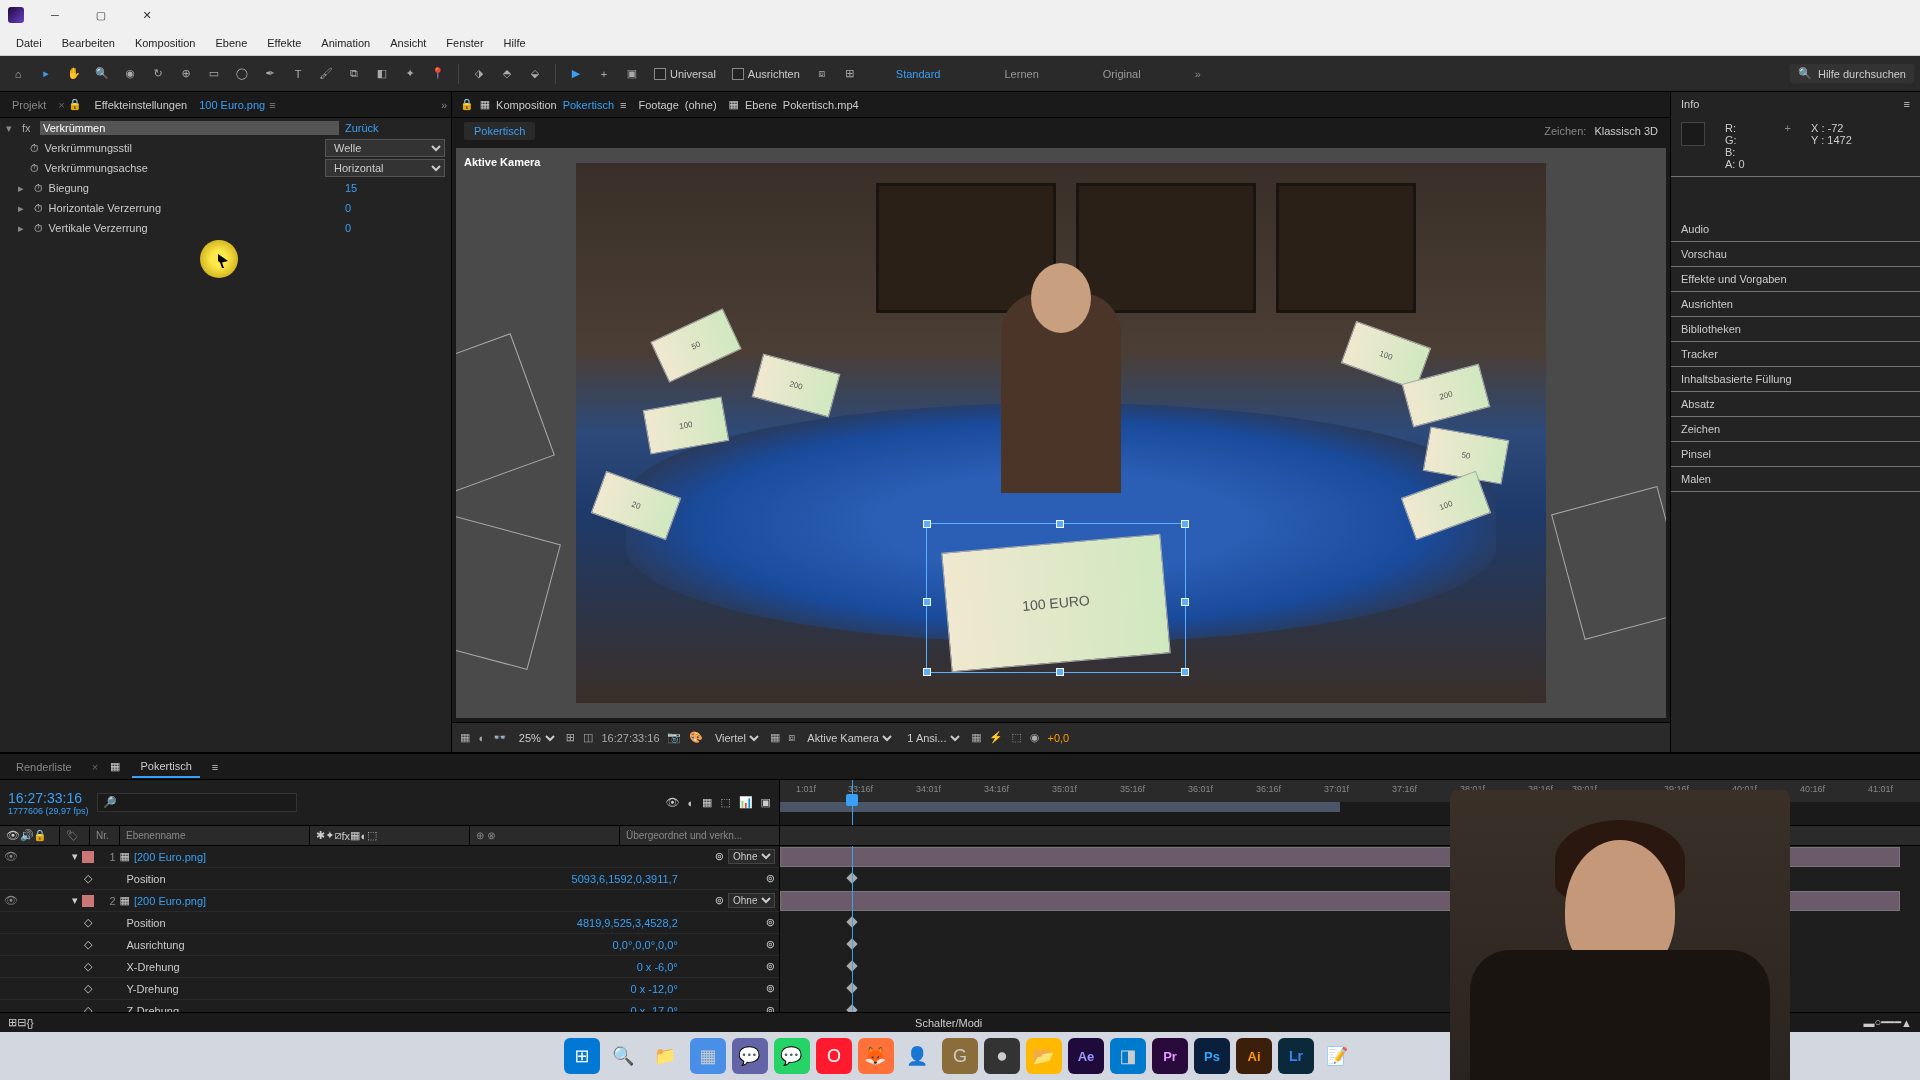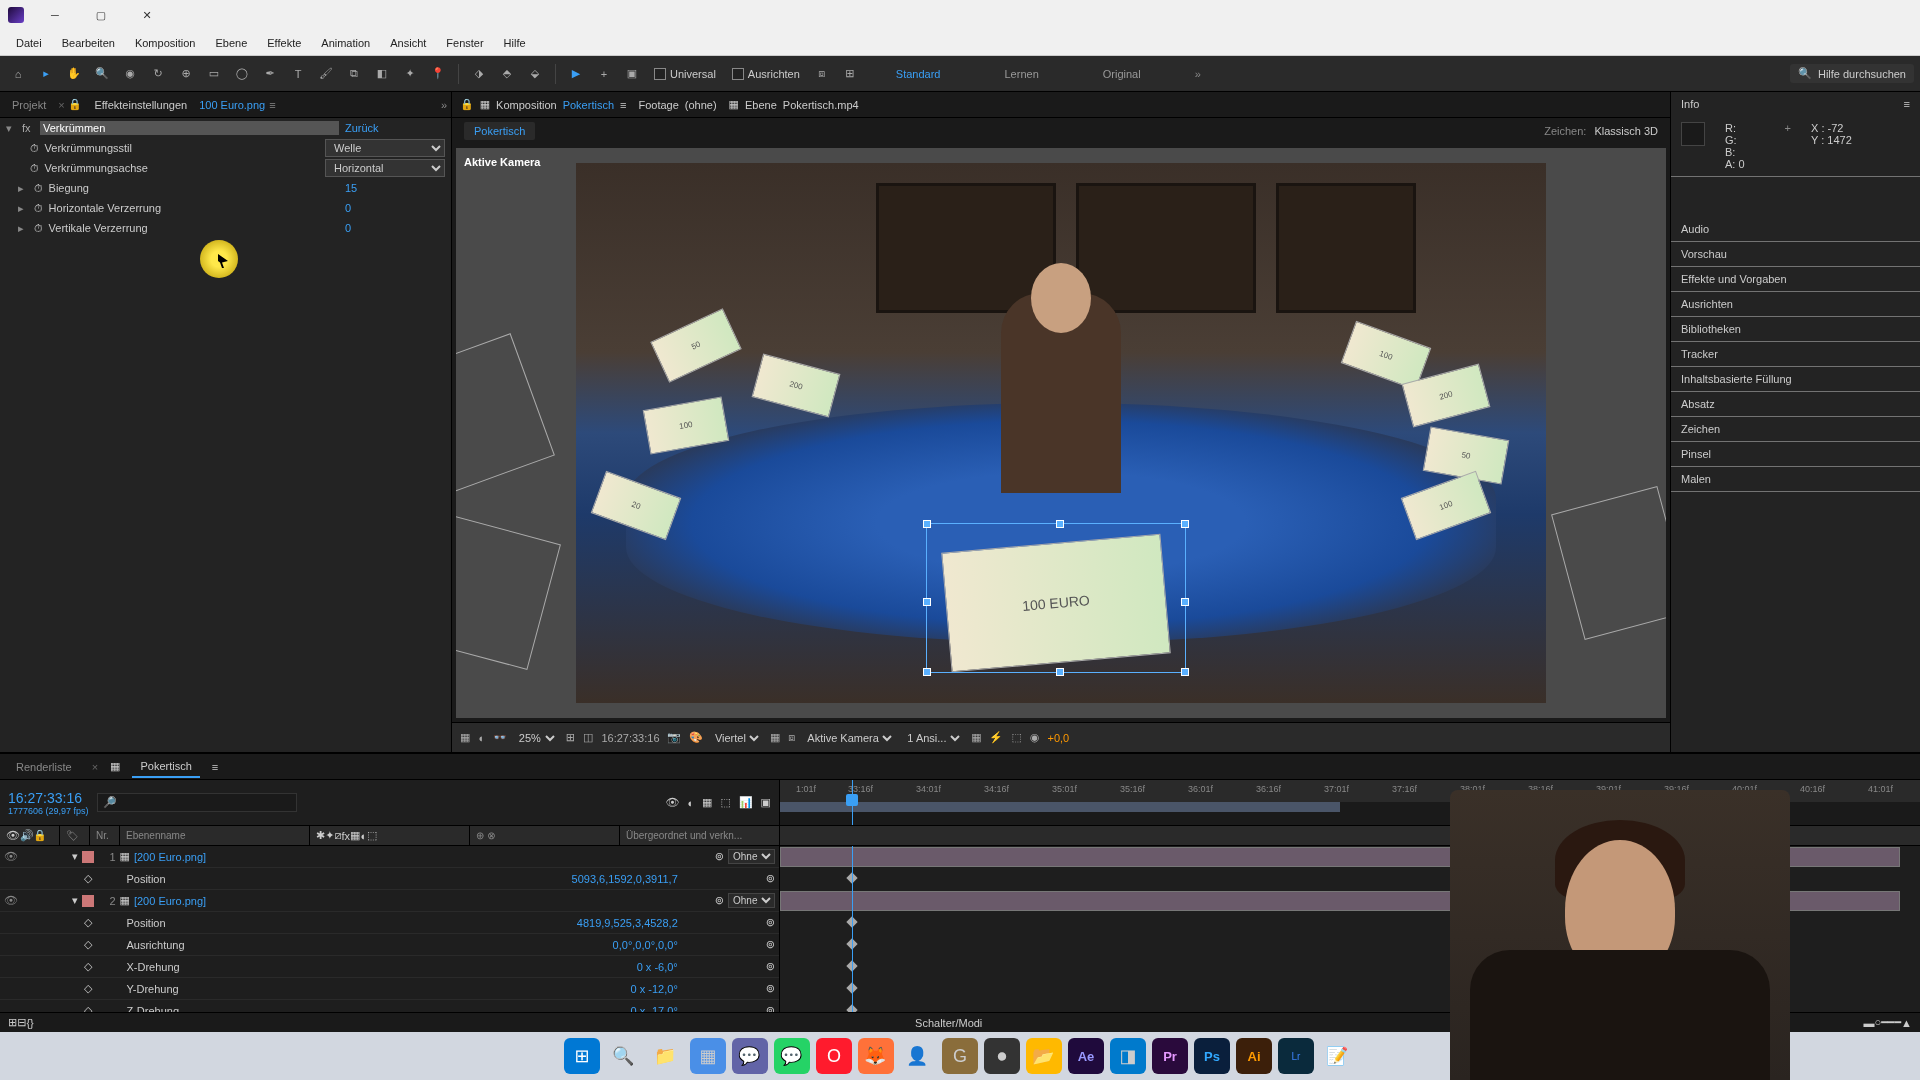--- a/index.html
+++ b/index.html
@@ -388,21 +388,21 @@
           <span class="tick" style="left: 136px;">34:01f</span>
           <span class="tick" style="left: 204px;">34:16f</span>
           <span class="tick" style="left: 272px;">35:01f</span>
           <span class="tick" style="left: 340px;">35:16f</span>
           <span class="tick" style="left: 408px;">36:01f</span>
           <span class="tick" style="left: 476px;">36:16f</span>
           <span class="tick" style="left: 544px;">37:01f</span>
           <span class="tick" style="left: 612px;">37:16f</span>
           <span class="tick" style="left: 680px;">38:01f</span>
           <span class="tick" style="left: 748px;">38:16f</span>
-          <span class="tick" style="left: 816px;">39:01f</span>
+          <span class="tick" style="left: 792px;">39:01f</span>
           <span class="tick" style="left: 884px;">39:16f</span>
           <span class="tick" style="left: 952px;">40:01f</span>
           <span class="tick" style="left: 1020px;">40:16f</span>
           <span class="tick" style="left: 1088px;">41:01f</span>
         </div>
       <div class="workarea"></div>
       <div class="playhead"></div>
       <div class="ph-head"></div>
     </div>
   </div>
@@ -550,15 +550,15 @@
   <div class="ticon" style="background:#ff7139">🦊</div>
   <div class="ticon">👤</div>
   <div class="ticon" style="background:#8a6d3b">G</div>
   <div class="ticon" style="background:#333">⏺</div>
   <div class="ticon" style="background:#ffb900">📂</div>
   <div class="ticon" style="background:#1f0a3c;color:#9999ff;font-weight:bold;font-size:13px">Ae</div>
   <div class="ticon" style="background:#007acc">◨</div>
   <div class="ticon" style="background:#2a0a3c;color:#e599ff;font-weight:bold;font-size:13px">Pr</div>
   <div class="ticon" style="background:#0a1f3c;color:#31a8ff;font-weight:bold;font-size:13px">Ps</div>
   <div class="ticon" style="background:#3c1f0a;color:#ff9a00;font-weight:bold;font-size:13px">Ai</div>
-  <div class="ticon" style="background:#0a2a3c;color:#3b82f6;font-weight:normal;font-size:10px">Lr</div>
+  <div class="ticon" style="background:#0a2a3c;color:#3b82f6;font-weight:bold;font-size:14px">Lr</div>
   <div class="ticon">📝</div>
 </div>
 
 </body></html>

